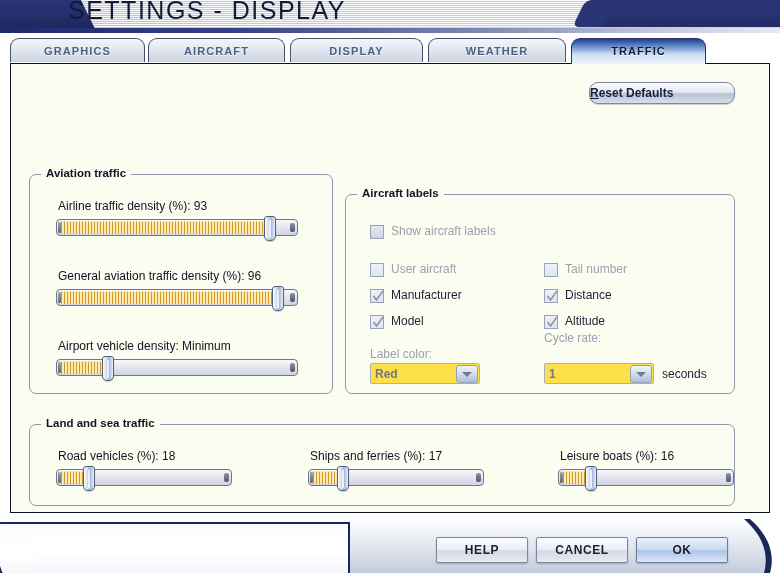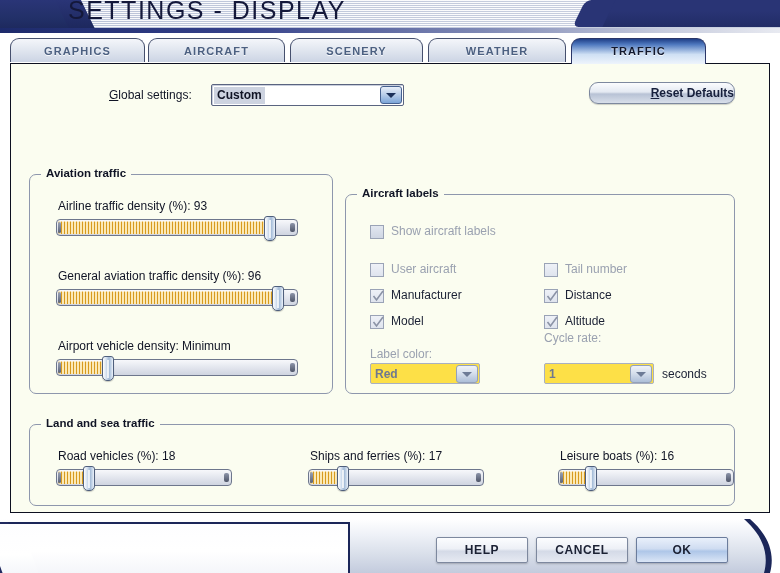--- a/index.html
+++ b/index.html
@@ -98,21 +98,21 @@
   }
   .combo-btn .arw{
     position:absolute;left:50%;top:50%;margin-left:-5px;margin-top:-2px;
     width:0;height:0;border-left:5px solid transparent;border-right:5px solid transparent;
     border-top:5px solid #1b3059;
   }
   #reset-btn{
     position:absolute;left:578px;top:18px;width:146px;height:22px;
     border-radius:9px;border:1px solid #7d889e;box-sizing:border-box;
     background:linear-gradient(to bottom,#fbfcfe 0%,#e4e9f2 45%,#b8c2d5 55%,#d8dfea 100%);
-    color:#17203c;font-size:12px;font-weight:bold;text-align:right;line-height:20px;
+    color:#17203c;font-size:12px;font-weight:bold;text-align:left;line-height:20px;
     box-shadow:0 1px 1px rgba(0,0,0,.18);
   }
   #reset-btn u{text-decoration:underline;}
 
   
   .group{
     position:absolute;border:1px solid #8e97ad;border-radius:7px;
     box-sizing:border-box;background:transparent;
   }
   .group-title{
@@ -240,38 +240,27 @@
 
 <div id="titlebar">
   <div id="title-left-block"></div>
   <div id="title-right-block"></div>
   <div id="title-text">SETTINGS - DISPLAY</div>
 </div>
 
 <div id="tabstrip">
   <div class="tab" id="tab0" style="left: 10px; width: 135px; z-index: 1;">GRAPHICS</div>
   <div class="tab" id="tab1" style="left: 148px; width: 137px; z-index: 1;">AIRCRAFT</div>
-  <div class="tab" id="tab2" style="left: 290px; width: 133px; z-index: 1;">SCENERY</div>
+  <div class="tab" id="tab2" style="left: 290px; width: 133px; z-index: 1;">DISPLAY</div>
   <div class="tab" id="tab3" style="left: 428px; width: 138px; z-index: 1;">WEATHER</div>
   <div class="tab active" id="tab4" style="left: 571px; width: 135px; z-index: 5;">TRAFFIC</div>
 </div>
 
 <div id="panel">
 
-  <div id="global-row">
-    <div id="global-label">
-      <span style="text-decoration:underline">G</span><span>lobal settings:</span>
-    </div>
-    <div id="global-combo">
-      <div id="global-combo-value">Custom</div>
-      <div class="combo-btn">
-          <span class="arw"></span>
-        </div>
-    </div>
-  </div>
 
   <div id="reset-btn">
     <u>R</u><span>eset Defaults</span>
   </div>
 
   <div class="group" id="grp-aviation">
     <div class="group-title">Aviation traffic</div>
 
     <div class="sld-label" style="left:28px;top:24px;">Airline traffic density (%): 93</div>
     <div class="slider" style="left:26px;top:44px;width:242px;">

